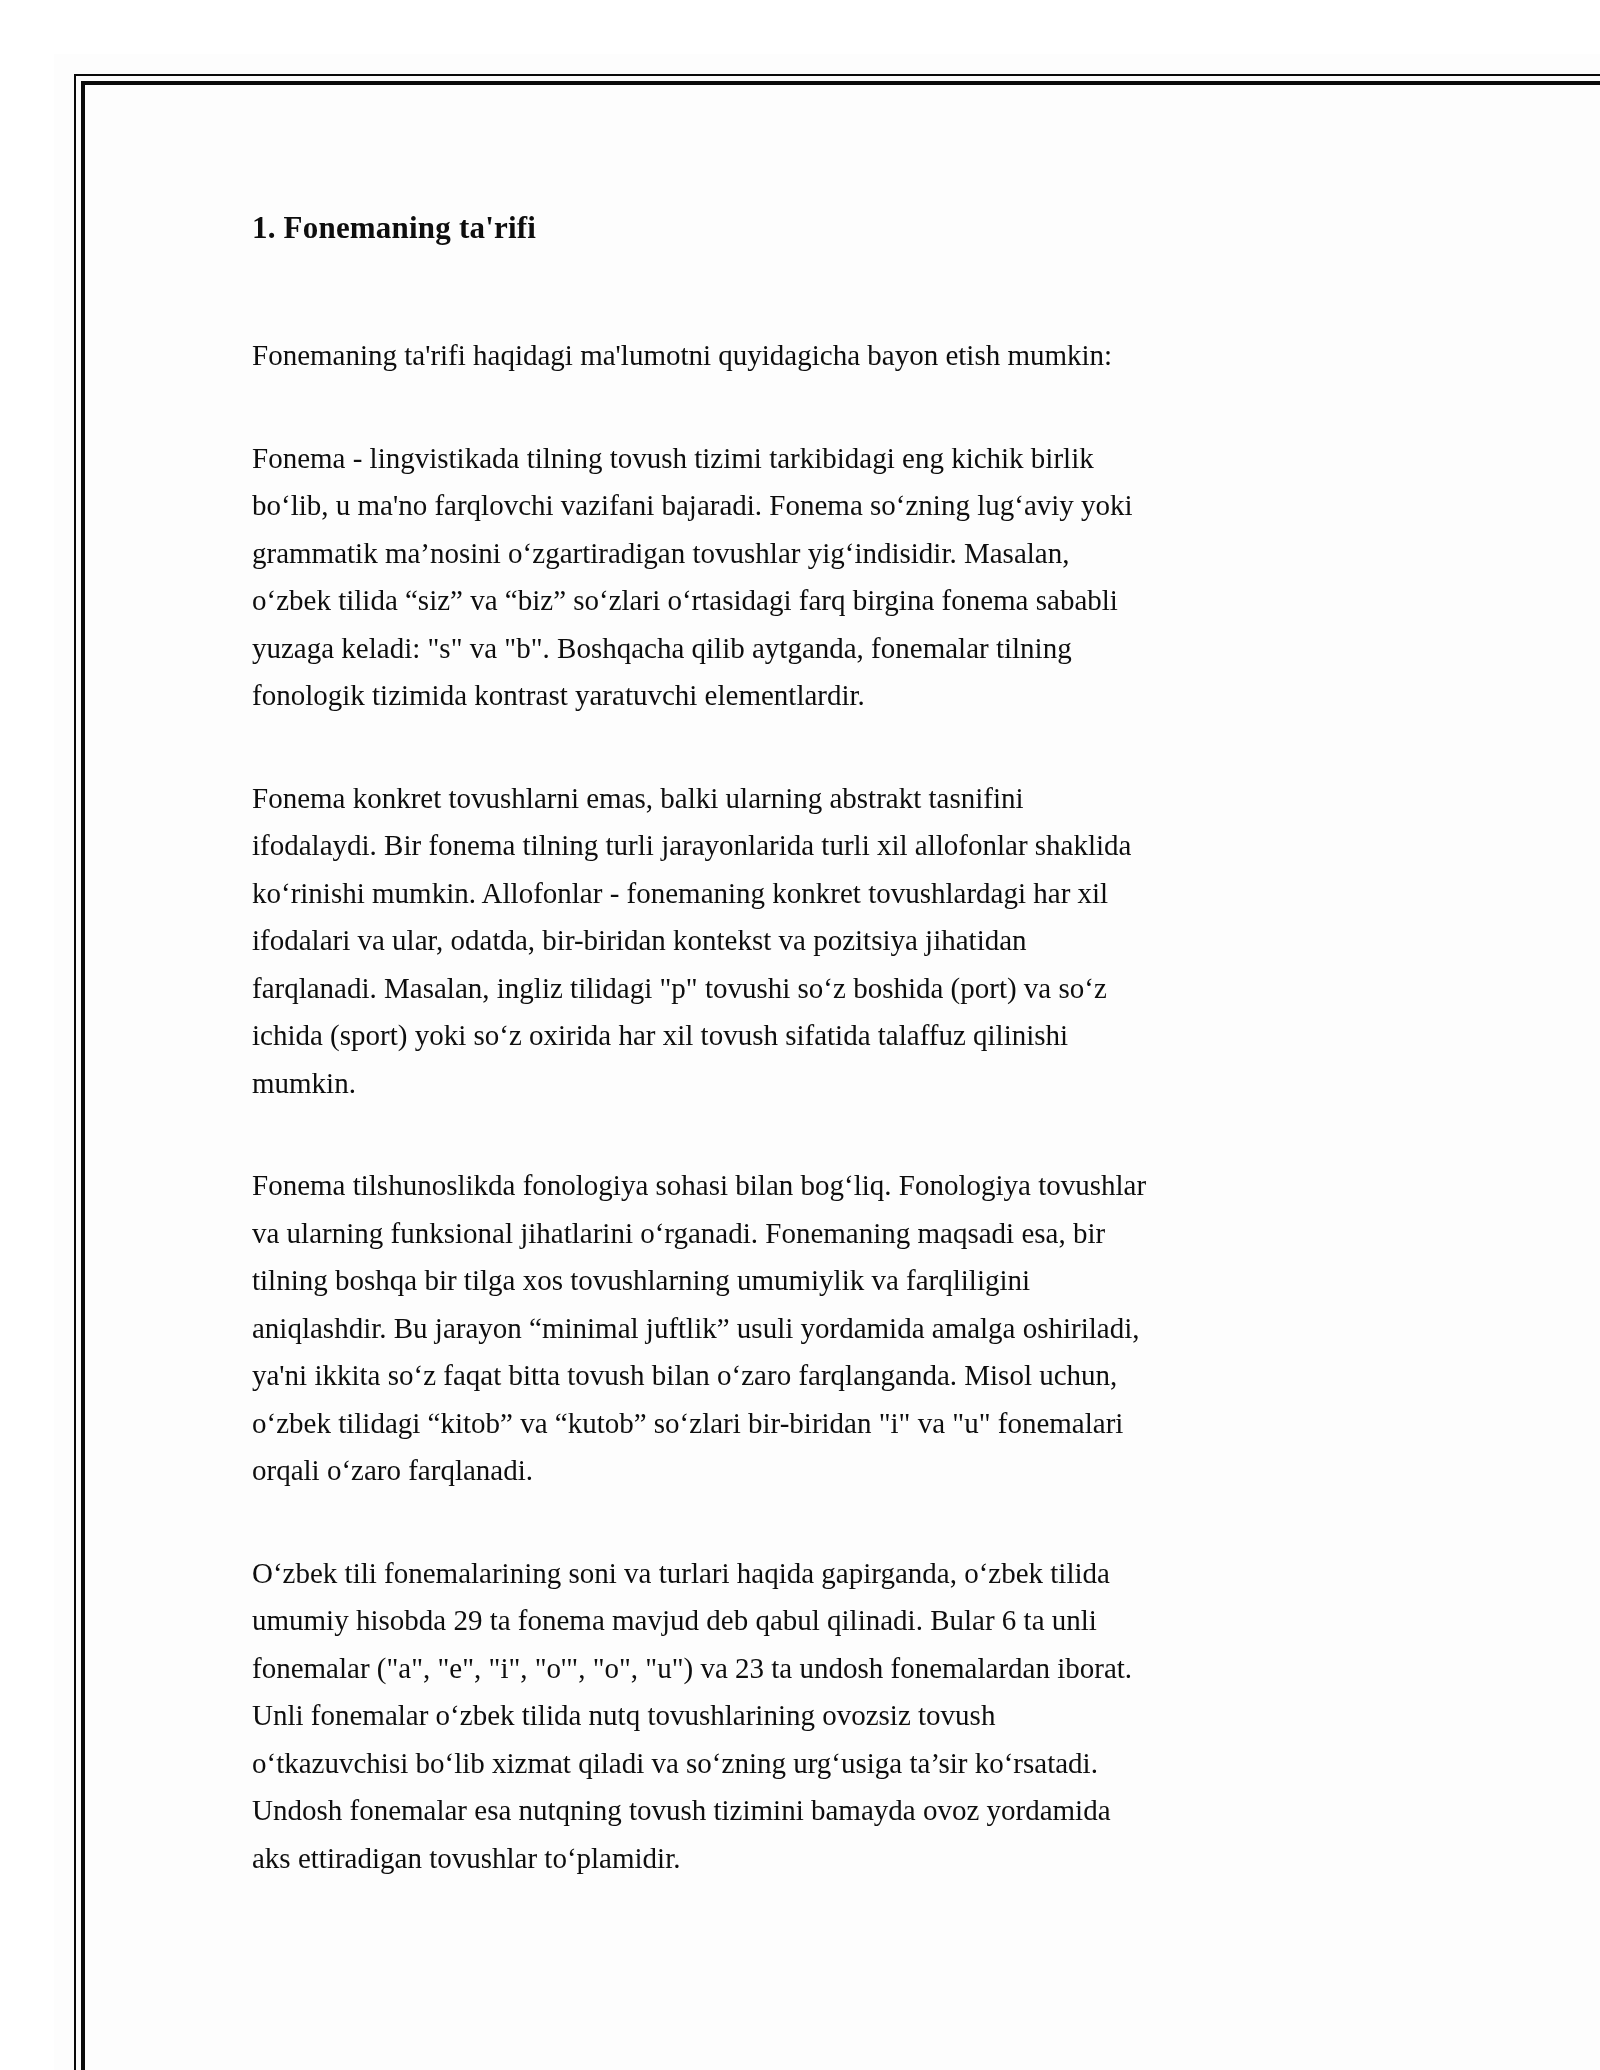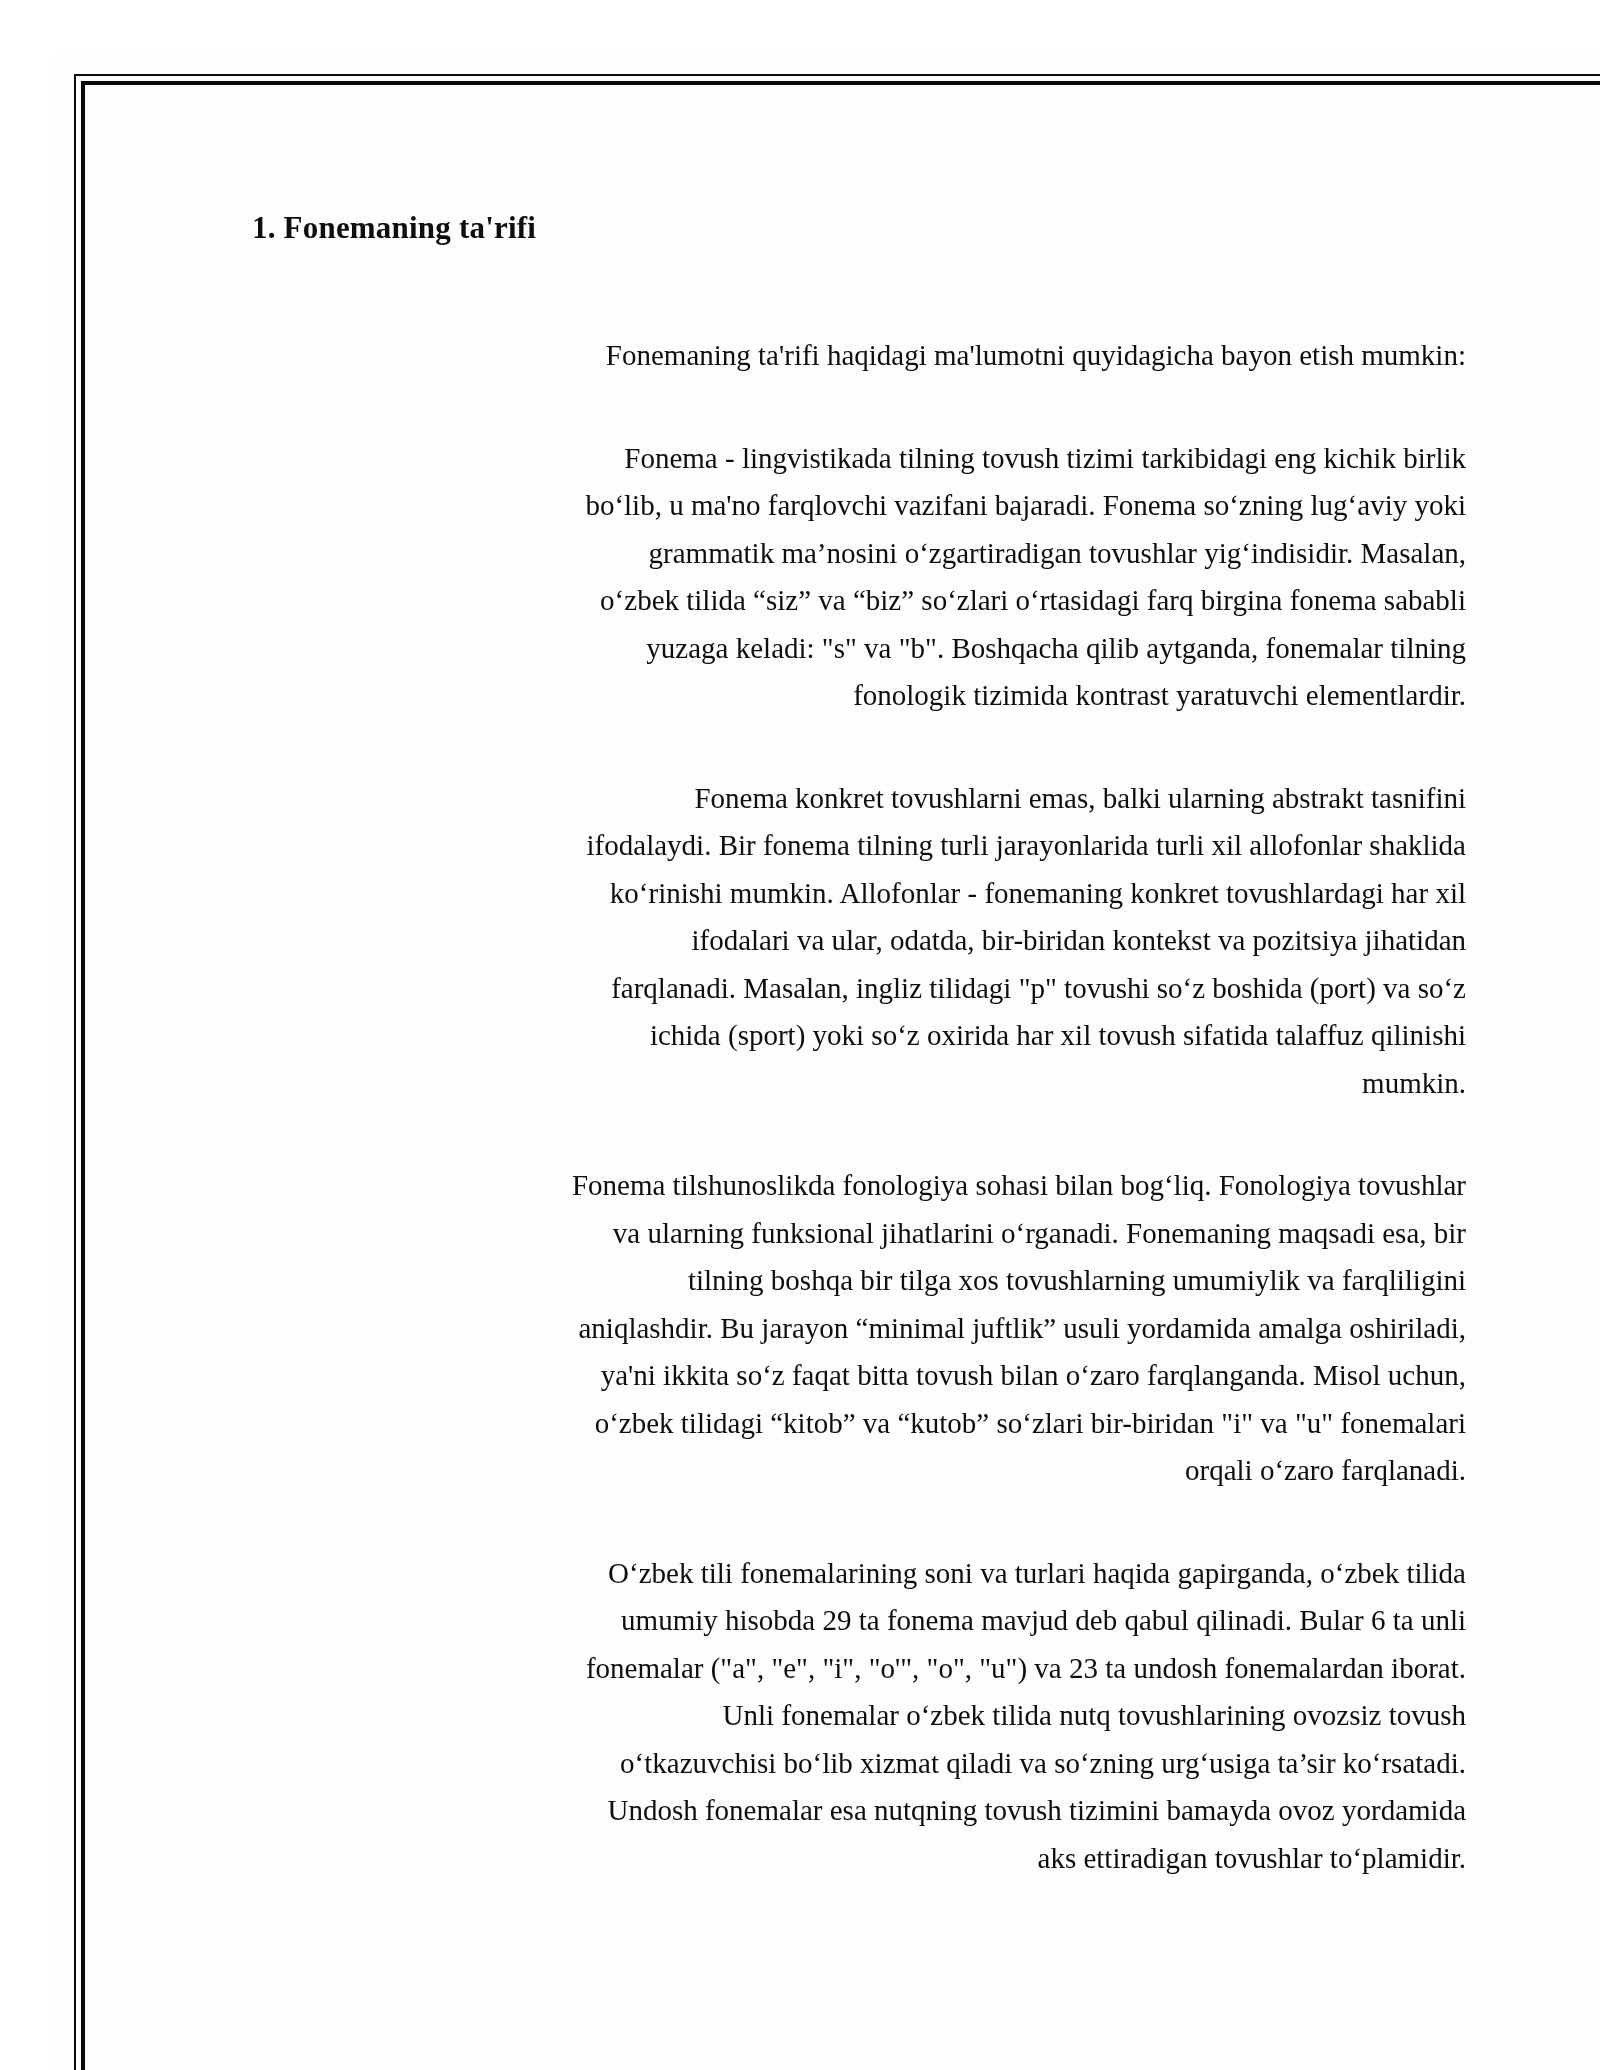--- a/index.html
+++ b/index.html
@@ -39,21 +39,21 @@
     line-height: 45px;
     font-weight: bold;
     letter-spacing: 0.2px;
     margin: 0 0 82px 0;
   }
   p.doc-paragraph {
     font-size: 29px;
     line-height: 47.5px;
     margin: 0 0 55px 0;
     white-space: pre-line; 
-    text-align: right;
+    text-align: left;
   }
 </style>
 </head>
 <body>
 
 <div class="page">
   <div class="frame-outer"></div>
   <div class="frame-inner"></div>
 
   <div class="content">

